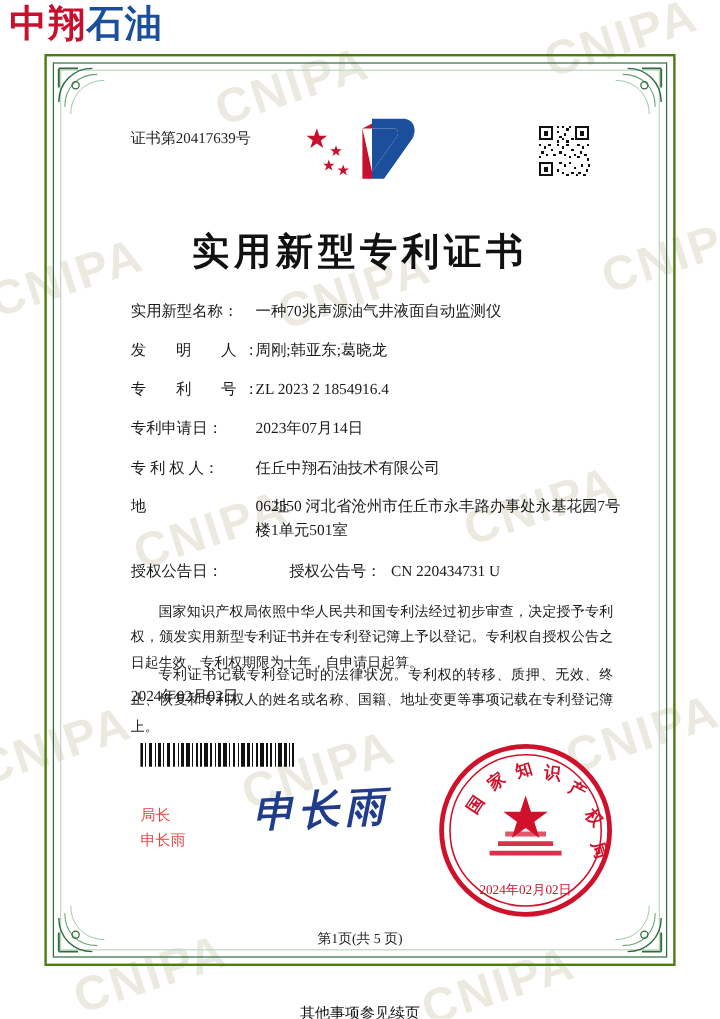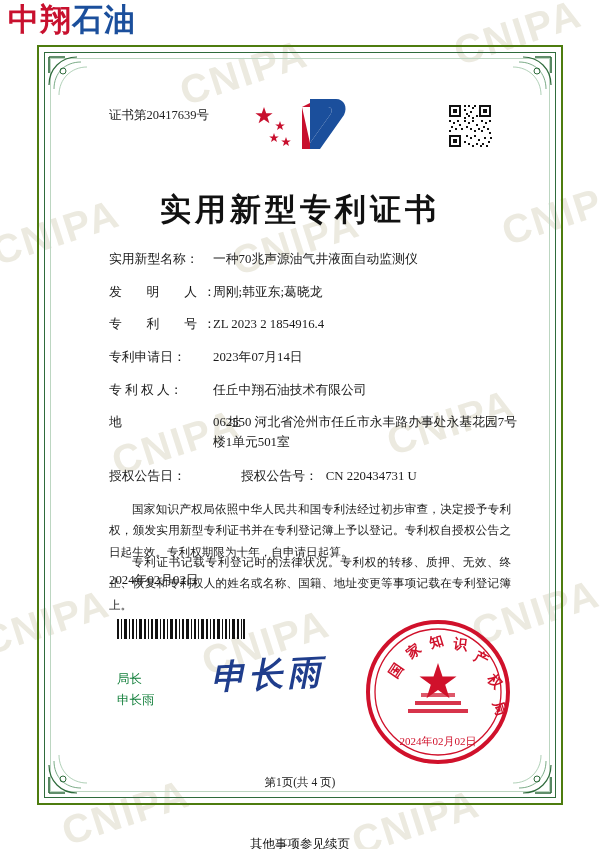--- a/index.html
+++ b/index.html
@@ -127,21 +127,21 @@
   }
   .para1{top:452px;}
   .para2{top:505px;}
 
   .barcode{
     position:absolute;left:78px;top:572px;z-index:6;
     height:20px;width:128px;
   }
   .director{
     position:absolute;left:78px;top:622px;z-index:6;
-    font-size:12.5px;color:#15803d;line-height:1.65;
+    font-size:12.5px;color:#ef4444;line-height:1.65;
   }
   .sign{
     position:absolute;left:172px;top:605px;z-index:6;
     font-size:34px;color:#1f3d8c;
     font-family:"Liberation Serif","DejaVu Serif",serif;
     font-style:italic;font-weight:bold;
     letter-spacing:4px;
     transform:rotate(-3deg);
   }
   
@@ -407,16 +407,16 @@
         <text transform="translate(48,42) rotate(-38)">家</text>
         <text transform="translate(68,31) rotate(-17)">知</text>
         <text transform="translate(90,31) rotate(7)">识</text>
         <text transform="translate(110,42) rotate(28)">产</text>
         <text transform="translate(124,62) rotate(50)">权</text>
         <text transform="translate(130,86) rotate(72)">局</text>
       </g>
     </svg>
   </div>
 
-  <div class="page-no">第1页(共 4 页)</div>
+  <div class="page-no">第1页(共 5 页)</div>
 </div>
 
 <div class="footnote">其他事项参见续页</div>
 
 </body></html>

